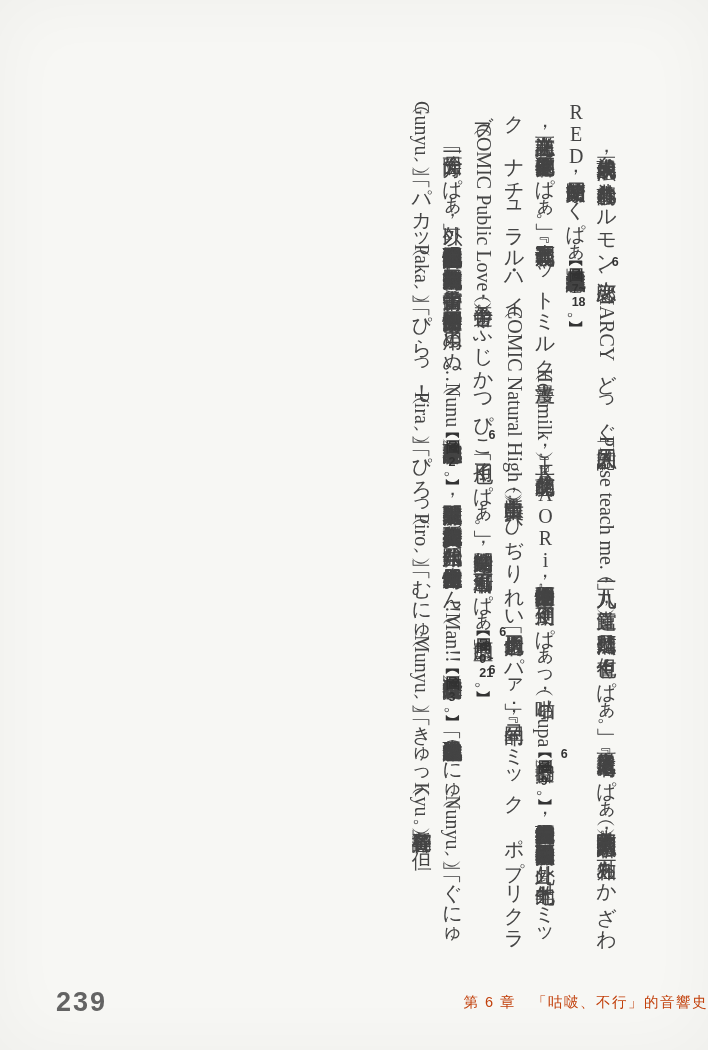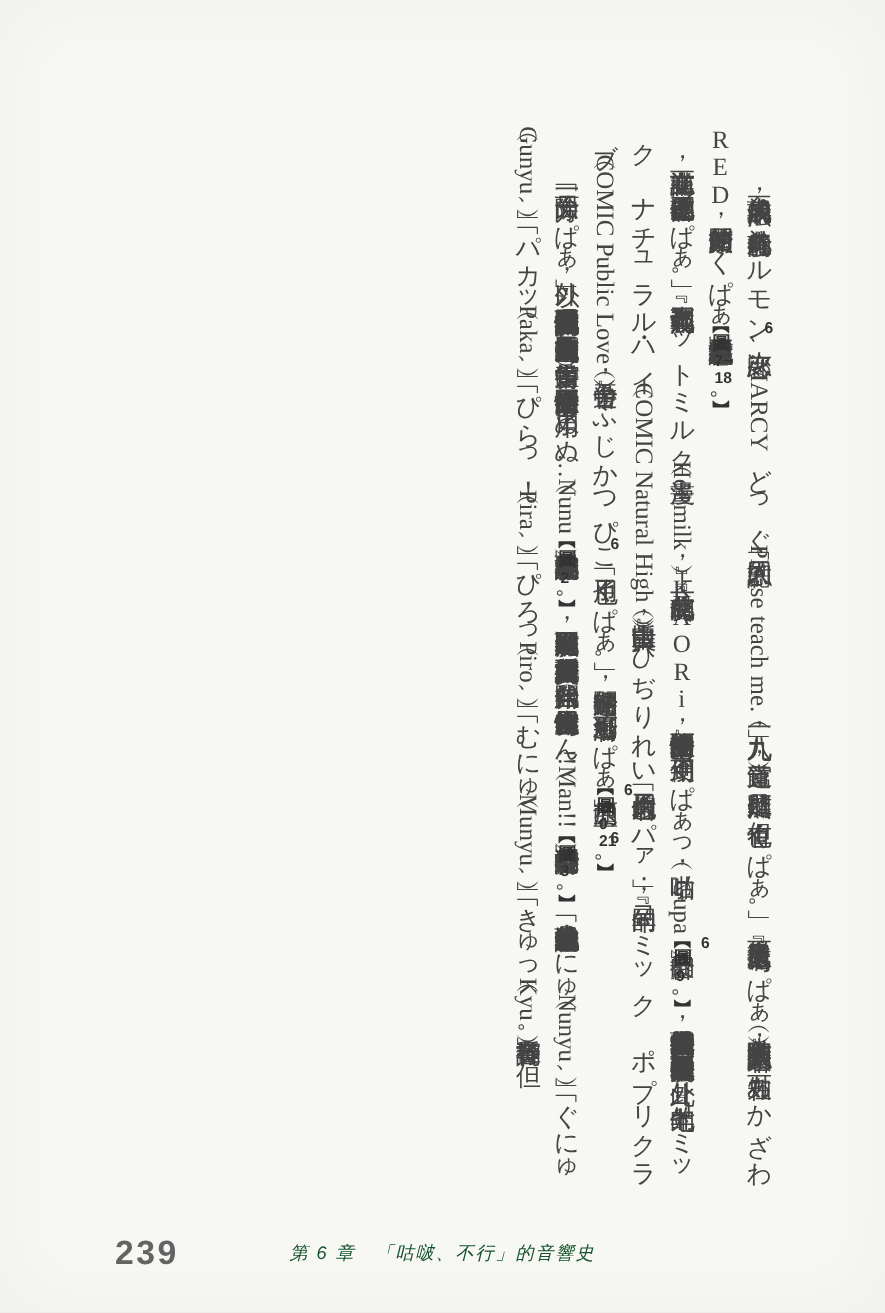--- a/index.html
+++ b/index.html
@@ -54,32 +54,30 @@
   }
   .page-number{
     position:absolute;
     left:56px;
     bottom:32px;
     font-family:"Liberation Sans","DejaVu Sans",sans-serif;
     font-weight:700;
     font-size:27px;
     letter-spacing:2px;
     color:#636363;
-    margin-left:36px;
   }
   .footer-chapter{
     position:absolute;
     left:0;right:0;
     bottom:38px;
-    text-align:center;
+    text-align:right;
     font-size:14.5px;
     letter-spacing:1.5px;
-    color:#14532d;
+    color:#c2410c;
     font-family:"Liberation Sans","DejaVu Sans",sans-serif;
-    font-style:italic;
   }
 </style>
 </head>
 <body>
 
 <div class="page">
 
   <div class="text-block">
       <p class="para indent-2"><span>至於成人表現的用法，於九八年發行的ホルモン恋次郎、MARCYどっぐ的同人誌「Please teach me.」（一九九八，直道館），雖然是肛門，但也有「くぱぁ」。而從之後又推出了名為『くぱぁ本（咕啵本）』的同人誌系列看來，可知在あかざわ</span><span class="upright">RED</span><span>開始頻繁使用前，「くぱぁ」就已經被漫畫界有意識地使用</span><span class="figref">【圖<span class="num">6-17~18</span>】</span><span>。</span></p>
       <p class="para indent-1"><span>而在商業誌上，還存在著比他們更早的「くぱぁ」。九三年刊載於『漫画ホットミルク（漫畫Hot milk）』上，魔北葵的作品『</span><span class="upright">KAORi</span><span>物語』中撥開女性性器的場面，便用到了「ぐぱぁっ（咕啪，Gupa）」的擬音</span><span class="figref">【圖<span class="num">6-19</span>】</span><span>。擬音加上濁音後就會變成稍微帶有力量的表現，可以從中看出用蠻力硬撐開的動作表現。此外，九七年的『コミック　ナチュラル・ハイ（COMIC Natural High）』（富士美出版）中，ひぢりれい也用了片假名的「クパァ」；同年的『コミック　ポプリクラブ（COMIC Public Love）』（晉遊舍）中，ふじかつぴこ也用了「くぱぁ」。從這個時期開始，已漸漸可看到「くぱぁ」的原型</span><span class="figref">【圖<span class="num">6-20~21</span>】</span><span>。</span></p>

